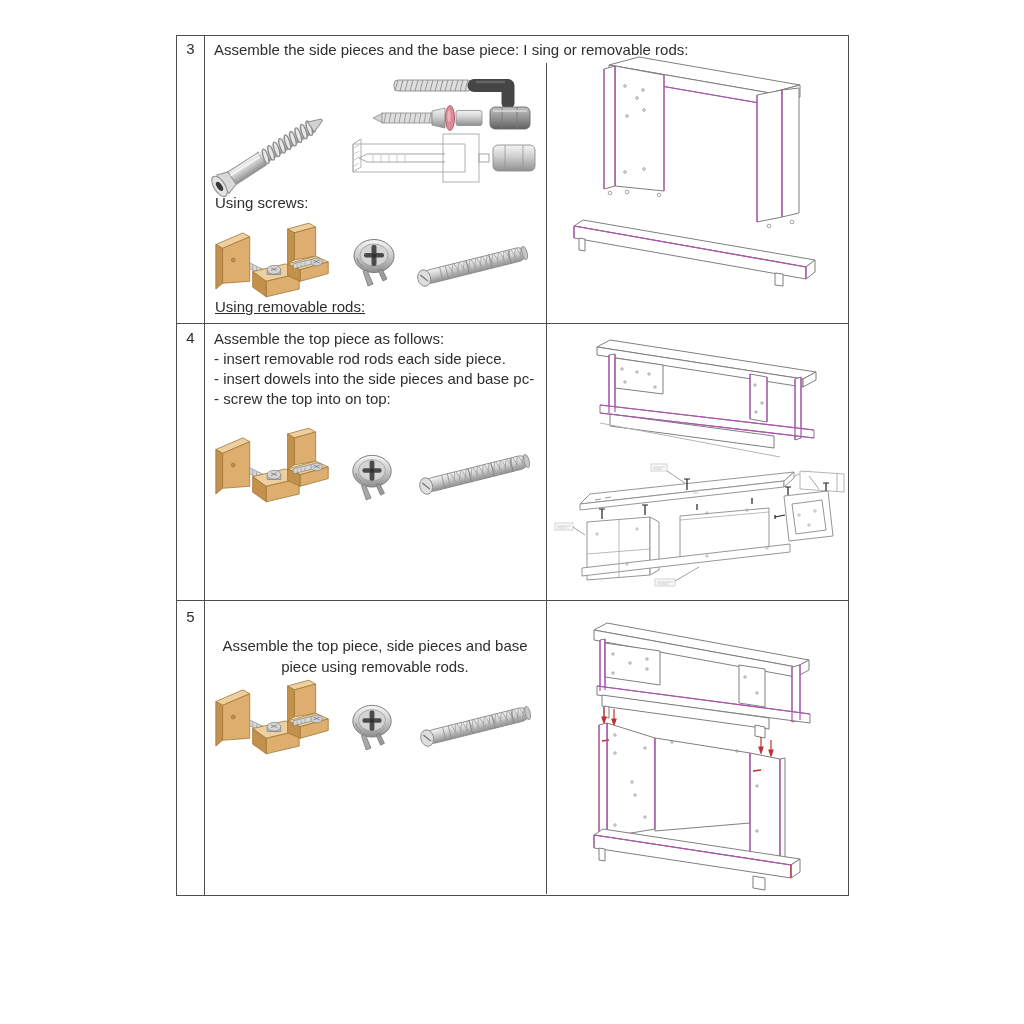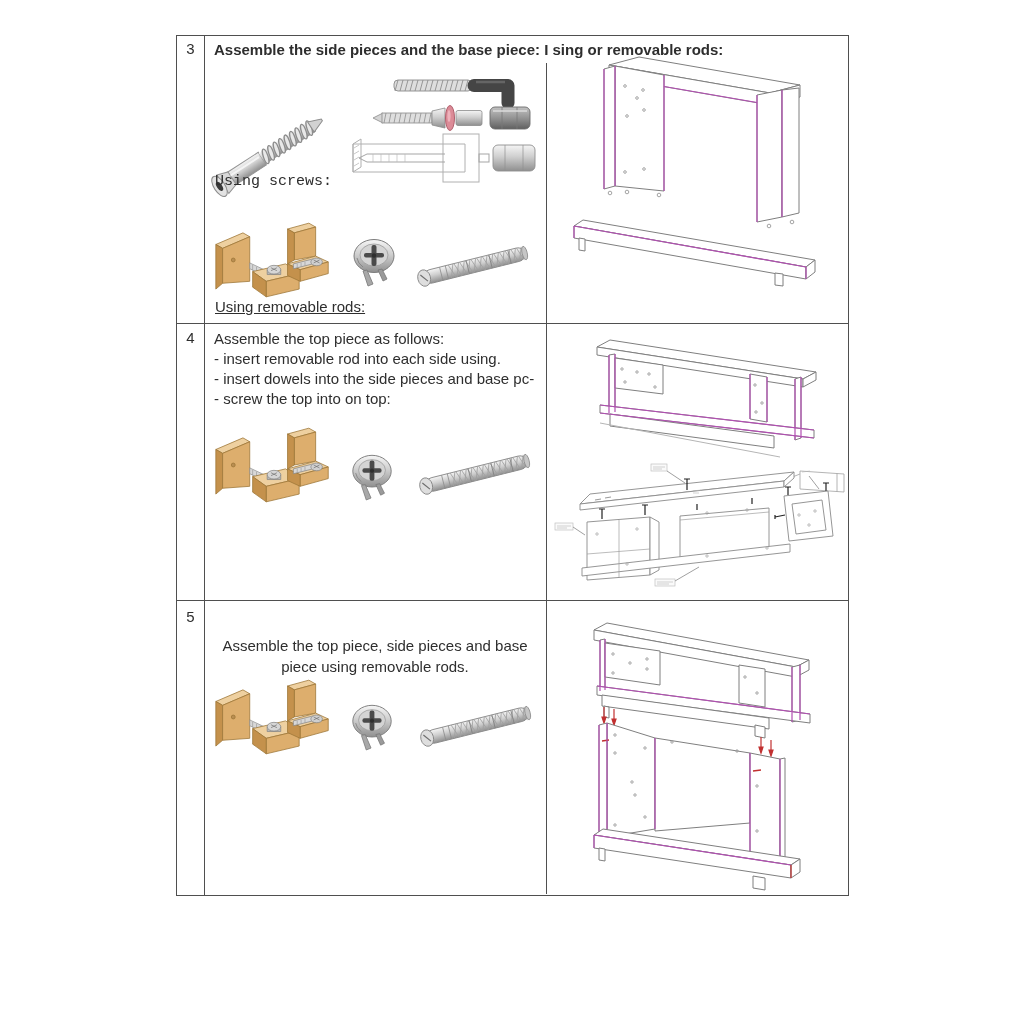--- a/index.html
+++ b/index.html
@@ -98,21 +98,21 @@
   <div class="itable">
 
     <div class="vline" style="left:27px;top:0;width:1.4px;height:100%;"></div>
     <div class="hline" style="left:0;top:287px;width:100%;height:1.4px;"></div>
     <div class="hline" style="left:0;top:564px;width:100%;height:1.4px;"></div>
     <div class="vline" style="left:368.5px;top:27px;width:1.4px;height:260px;"></div>
     <div class="vline" style="left:368.5px;top:287px;width:1.4px;height:571px;"></div>
 
     <div>
       <div class="numcell" style="top:4px;">3</div>
-      <div class="t15" style="left:37px;top:4px;font-weight:bold;">Assemble the side pieces and the base piece: I sing or removable rods:</div>
+      <div class="t15" style="left:37px;top:4px;">Assemble the side pieces and the base piece: I sing or removable rods:</div>
 
       <svg class="hw" style="left:30px;top:60px" width="125" height="100" viewBox="0 0 125 100">
         <g transform="translate(10,92) rotate(-33)">
           <rect x="16" y="-7.5" width="38" height="15" fill="url(#gMetal)" stroke="#949494" stroke-width="1"></rect>
           <polygon points="7,-11 18,-7.5 18,7.5 7,11" fill="#d9d9d9" stroke="#949494" stroke-width="1"></polygon>
           <ellipse cx="3" cy="0" rx="5.5" ry="11.5" fill="#e3e3e3" stroke="#8d8d8d" stroke-width="1"></ellipse>
           <ellipse cx="3" cy="0" rx="2.6" ry="5.2" fill="#3a3a3a"></ellipse>
           <rect x="54" y="-6.5" width="60" height="13" fill="url(#gMetal)" stroke="none"></rect>
           <ellipse cx="58" cy="0" rx="2.3" ry="7.6" transform="rotate(14 58 0)" fill="#e8e8e8" stroke="#8d8d8d" stroke-width="1.3"></ellipse>
           <ellipse cx="64.5" cy="0" rx="2.3" ry="7.6" transform="rotate(14 64.5 0)" fill="#e8e8e8" stroke="#8d8d8d" stroke-width="1.3"></ellipse>
@@ -155,21 +155,21 @@
           <path d="M7,20 l5,-3 M7,26 l5,-3 M7,32 l5,-3 M7,38 l5,-3" stroke-width="0.7"></path>
           <rect x="96" y="6" width="36" height="48"></rect>
           <path d="M20,26 h78 M20,34 h78 M20,26 l-8,4 8,4" stroke="#a5a5a5"></path>
           <path d="M26,26 v8 M34,26 v8 M42,26 v8 M50,26 v8 M58,26 v8" stroke="#bcbcbc" stroke-width="0.7"></path>
           <rect x="132" y="26" width="10" height="8" stroke="#a5a5a5"></rect>
         </g>
         <rect x="146" y="17" width="42" height="26" rx="5" fill="url(#gMetal)" stroke="#8f8f8f" stroke-width="0.9"></rect>
         <path d="M158,17 v26 M176,17 v26" stroke="#8f8f8f" stroke-width="0.7"></path>
       </svg>
 
-      <div class="t15" style="left:38px;top:136px;font-family:Liberation Mono, monospace;">Using screws:</div>
+      <div class="t15" style="left:38px;top:157px;">Using screws:</div>
 
       <svg class="hw" style="left:33px;top:185px" width="126" height="78">
           <use href="#camBlocks"></use>
         </svg>
       <svg class="hw" style="left:172px;top:193px" width="50" height="62">
           <use href="#camDisc"></use>
         </svg>
       <svg class="hw" style="left:232px;top:201px" width="127" height="58">
           <use href="#knurlRod"></use>
         </svg>
@@ -214,21 +214,21 @@
         </g>
         <g fill="none" stroke="#b24fb2" stroke-width="1.2">
           <path d="M27,190 L259,231 M27,190 V202 M259,231 V243"></path>
         </g>
       </svg>
     </div>
 
     <div>
       <div class="numcell" style="top:293px;">4</div>
       <div class="t15" style="left:37px;top:293px;">Assemble the top piece as follows:</div>
-      <div class="t15" style="left:37px;top:313px;">- insert removable rod into each side using.</div>
+      <div class="t15" style="left:37px;top:313px;">- insert removable rod rods each side piece.</div>
       <div class="t15" style="left:37px;top:333px;">- insert dowels into the side pieces and base pc-</div>
       <div class="t15" style="left:37px;top:353px;">- screw the top into on top:</div>
 
       <svg class="hw" style="left:33px;top:390px" width="126" height="78">
           <use href="#camBlocks"></use>
         </svg>
       <svg class="hw" style="left:171px;top:409px" width="48" height="60">
           <use href="#camDisc"></use>
         </svg>
       <svg class="hw" style="left:234px;top:409px" width="127" height="58">

